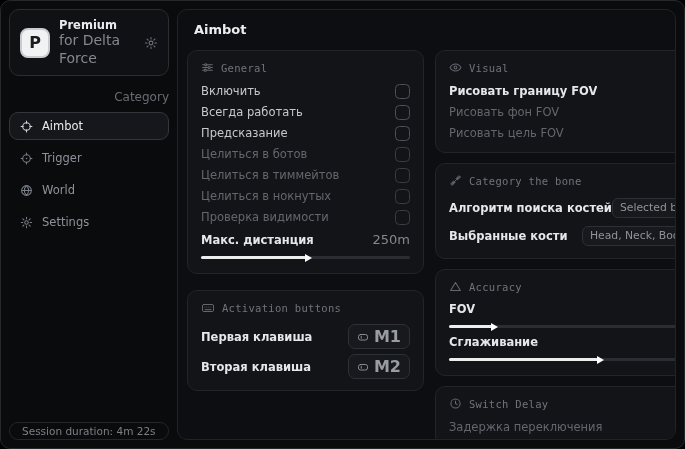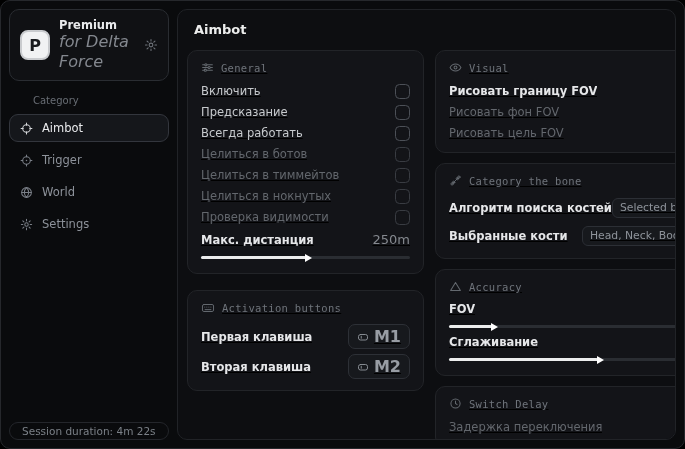--- a/index.html
+++ b/index.html
@@ -6,36 +6,36 @@
   html,body { background:#000; }
   body { width:685px; height:449px; font-family:"DejaVu Sans","Liberation Sans",sans-serif; }
   .window { width:685px; height:449px; background:#0a0b0d; border:1px solid #26282c; border-radius:10px; display:flex; overflow:hidden; }
 
   
   .sidebar { width:176px; flex:0 0 176px; display:flex; flex-direction:column; padding:8px; }
   .premium-card { border:1px solid #2a2d32; background:#101114; border-radius:10px; padding:8px 10px; display:flex; align-items:center; gap:9px; }
   .logo { width:30px; height:30px; border-radius:8px; background:#f1f2f3; color:#1a1c1f; font-weight:bold; font-size:16px; display:flex; align-items:center; justify-content:center; border:2px solid #c9cbce; }
   .brand { flex:1; line-height:1.25; }
   .brand-title { color:#e9eaec; font-size:11.5px; font-weight:bold; }
-  .brand-sub { color:#84888f; font-size:16px;font-style:italic; }
+  .brand-sub { color:#84888f; font-size:14px; }
   .icon-btn { color:#6f747b; display:flex; align-items:center; }
-  .cat-label { color:#686d74; font-size:10px; margin:14px 0 8px 24px; }
+  .cat-label { color:#686d74; font-size:12px; margin:14px 0 8px 24px;text-align:right; }
   .nav { display:flex; flex-direction:column; gap:4px; }
   .nav-item { display:flex; align-items:center; gap:9px; padding:6px 10px; border-radius:9px; border:1px solid transparent; color:#8d929a; font-size:11.5px; cursor:pointer; }
   .nav-item .nicon { display:flex; color:#7a7f87; }
   .nav-item.active { border-color:#33363d; background:#15171b; color:#e9eaec; }
   .nav-item.active .nicon { color:#d5d7da; }
   .sidebar-spacer { flex:1; }
   .session-card { border:1px solid #24262b; border-radius:10px; padding:2px 12px; color:#7b8087; font-size:10.5px; }
 
   
   .main { flex:1; margin:8px 8px 8px 0; border:1px solid #212327; border-radius:10px; background:#0d0e11; display:flex; flex-direction:column; overflow:hidden; }
   .main-header { padding:12px 16px 11px; }
   .main-title { color:#eceded; font-size:13px; font-weight:bold; }
-  .content { display:flex; gap:11px; padding:2px 11px 0 9px; align-items:flex-start;text-decoration:underline; }
+  .content { display:flex; gap:11px; padding:2px 11px 0 9px; align-items:flex-start; }
   .col-left { width:237px; flex:0 0 237px; display:flex; flex-direction:column; gap:16px; }
   .col-right { flex:1; display:flex; flex-direction:column; gap:10px; }
   .card { background:#131418; border:1px solid #222428; border-radius:10px; padding:10px 13px 11px; }
   .card-title { display:flex; align-items:center; gap:7px; color:#6f747b; font-family:"DejaVu Sans Mono","Liberation Mono",monospace; font-size:10.5px; letter-spacing:.3px; margin-bottom:9px; }
   .card-title svg { color:#64696f; }
 
   .row { display:flex; align-items:center; justify-content:space-between; min-height:16px; margin-bottom:5px; }
   .row:last-child { margin-bottom:0; }
   .lbl { font-size:11.5px; color:#c7cacd; white-space:nowrap; overflow:hidden; }
   .lbl.dim { color:#63676d; }
@@ -147,25 +147,25 @@
                   <circle cx="8" cy="17" r="2" fill="#131418"></circle>
                 </svg>
               </span>
             <span>General</span>
           </div>
           <div class="row">
             <span class="lbl">Включить</span>
             <span class="cb"></span>
           </div>
           <div class="row">
+            <span class="lbl">Всегда работать</span>
+            <span class="cb"></span>
+          </div>
+          <div class="row">
             <span class="lbl">Предсказание</span>
-            <span class="cb"></span>
-          </div>
-          <div class="row">
-            <span class="lbl">Всегда работать</span>
             <span class="cb"></span>
           </div>
           <div class="row">
             <span class="lbl dim">Целиться в ботов</span>
             <span class="cb dim"></span>
           </div>
           <div class="row">
             <span class="lbl dim">Целиться в тиммейтов</span>
             <span class="cb dim"></span>
           </div>

